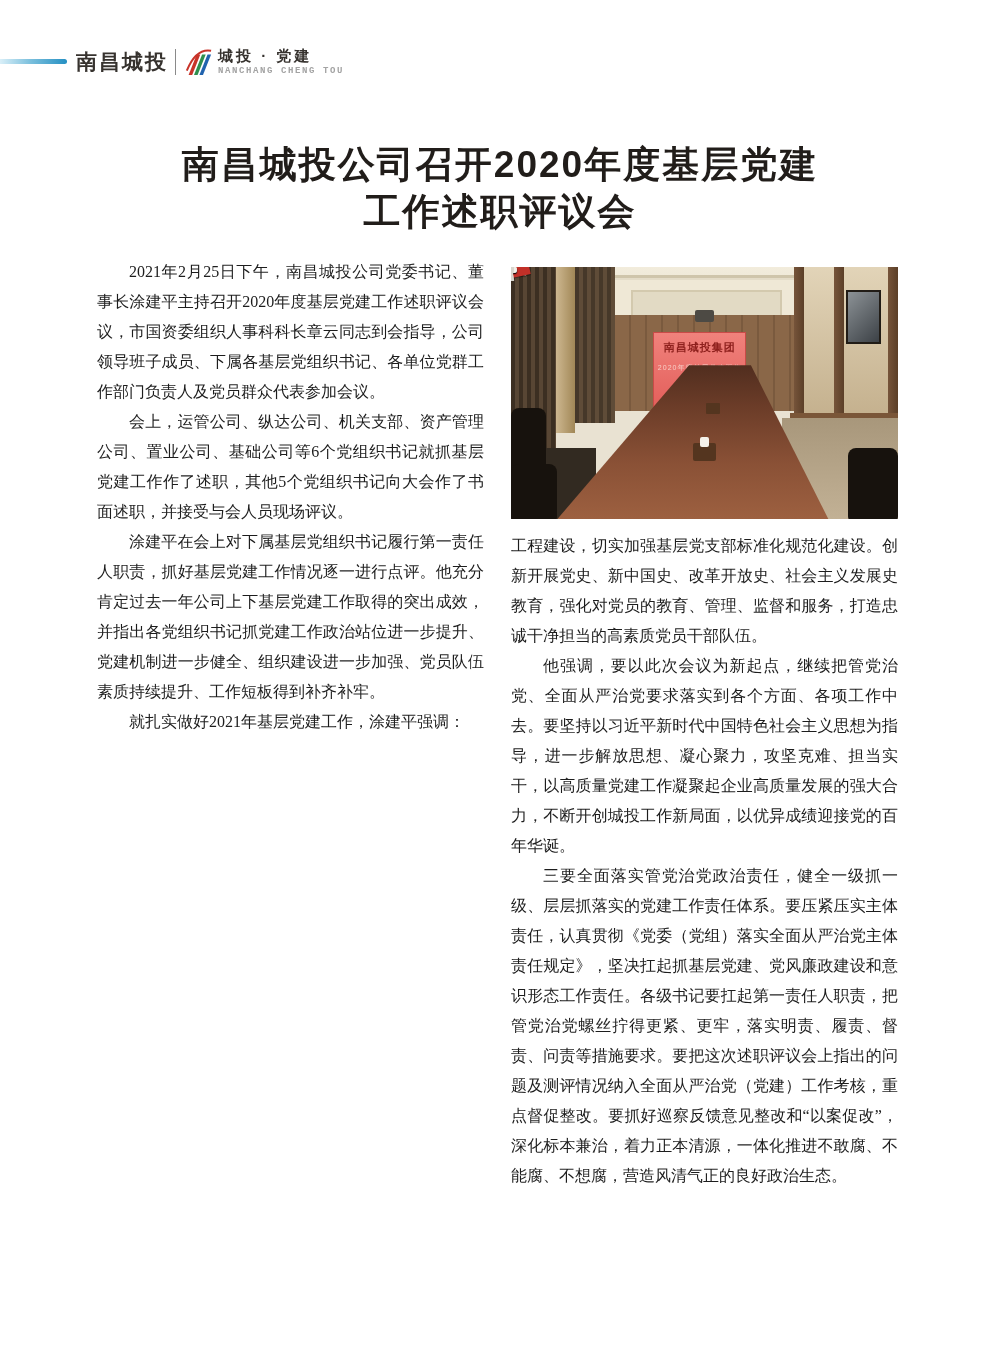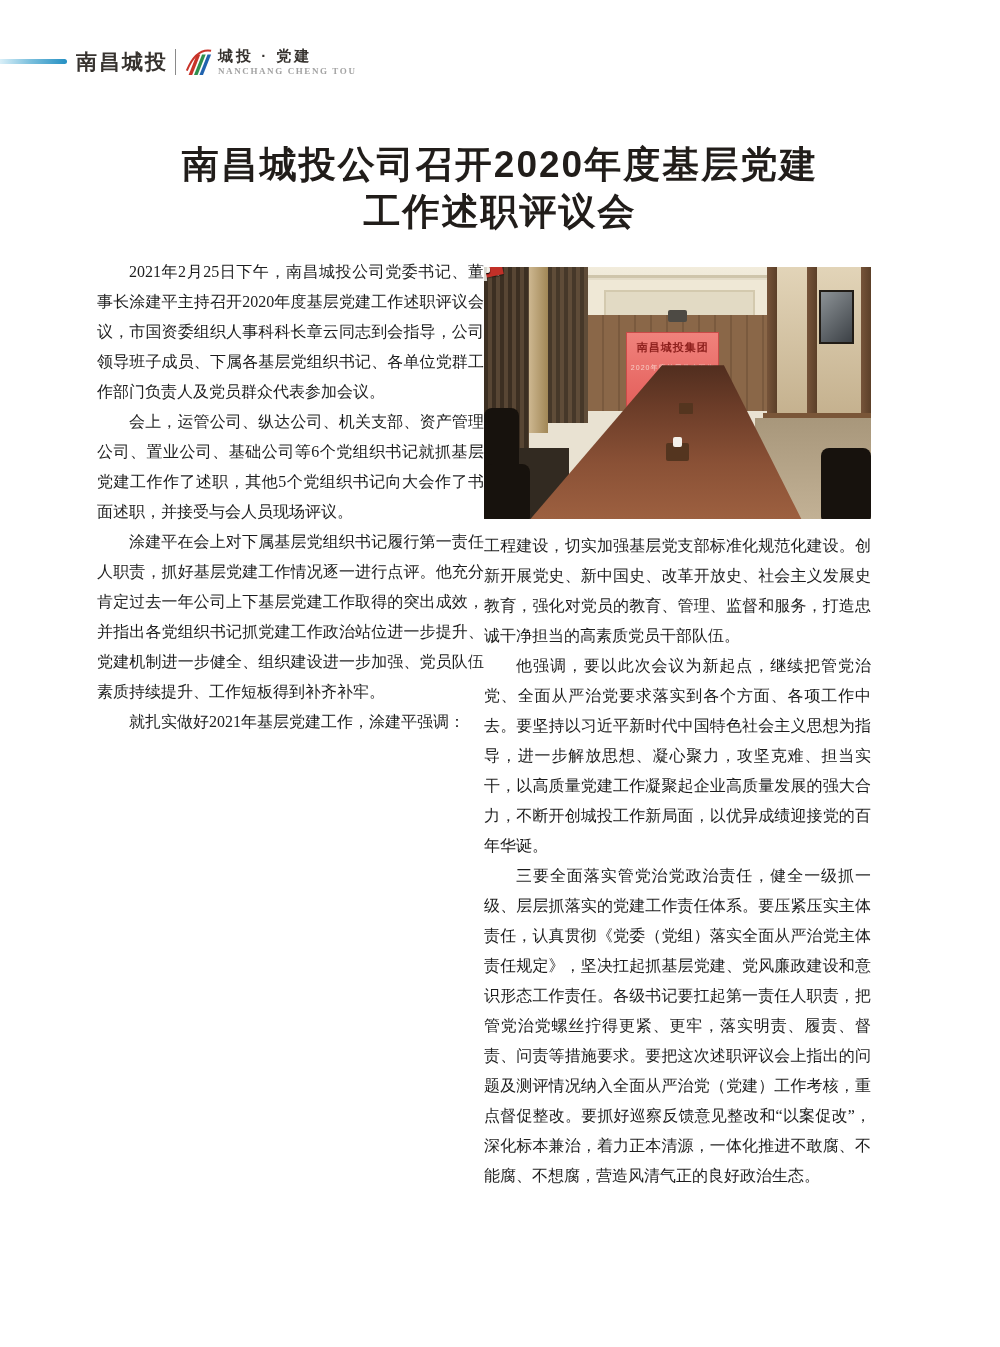--- a/index.html
+++ b/index.html
@@ -10,30 +10,30 @@
   .grad-line{position:absolute;left:0;top:59px;width:67px;height:5px;
              background:linear-gradient(90deg,#d9eff8 0%,#7cc0dd 45%,#2590c3 100%);border-radius:0 3px 3px 0;}
   .masthead{position:absolute;left:76px;top:43px;height:38px;display:flex;align-items:center;}
   .masthead-cn{font-family:"Liberation Sans","DejaVu Sans",sans-serif;font-weight:900;
                font-size:21px;color:#36322e;letter-spacing:2px;}
   .mast-sep{width:1px;height:26px;background:#8a8a8a;margin:0 9px 0 7px;}
   .logo-svg{width:27px;height:31px;margin-right:6px;}
   .brand{display:flex;flex-direction:column;justify-content:center;line-height:1;}
   .brand-cn{font-family:"Liberation Sans","DejaVu Sans",sans-serif;font-weight:900;
             font-size:15px;color:#36322e;letter-spacing:3px;}
-  .brand-en{font-family:Liberation Serif, serif;font-weight:700;
+  .brand-en{font-family:Liberation Mono, monospace;font-weight:700;
             font-size:9px;color:#a3a3a3;letter-spacing:1.6px;margin-top:4px;}
 
   
   .title{position:absolute;left:0;top:141px;width:100%;margin:0;text-align:center;
          font-family:"Liberation Sans","DejaVu Sans",sans-serif;font-weight:900;
          font-size:37px;line-height:47px;color:#211d1a;letter-spacing:2px;}
 
   
-  .columns{position:absolute;left:97px;top:257px;width:801px;display:flex;}
+  .columns{position:absolute;left:97px;top:257px;width:801px;display:flex;gap:27px;}
   .col{width:387px;}
   .col.right{width:387px;}
   .para{margin:0;font-size:16px;line-height:30px;text-align:justify;color:#1d1d1d;}
   .para.ind{text-indent:2em;}
   .byline{margin:14px 6px 0 0;font-size:16px;line-height:28px;text-align:right;
           letter-spacing:3px;color:#2a2a2a;}
 
   
   .photo{position:relative;width:387px;height:252px;margin:10px 0 12px 0;overflow:hidden;
          background:#e9e2d2;}

